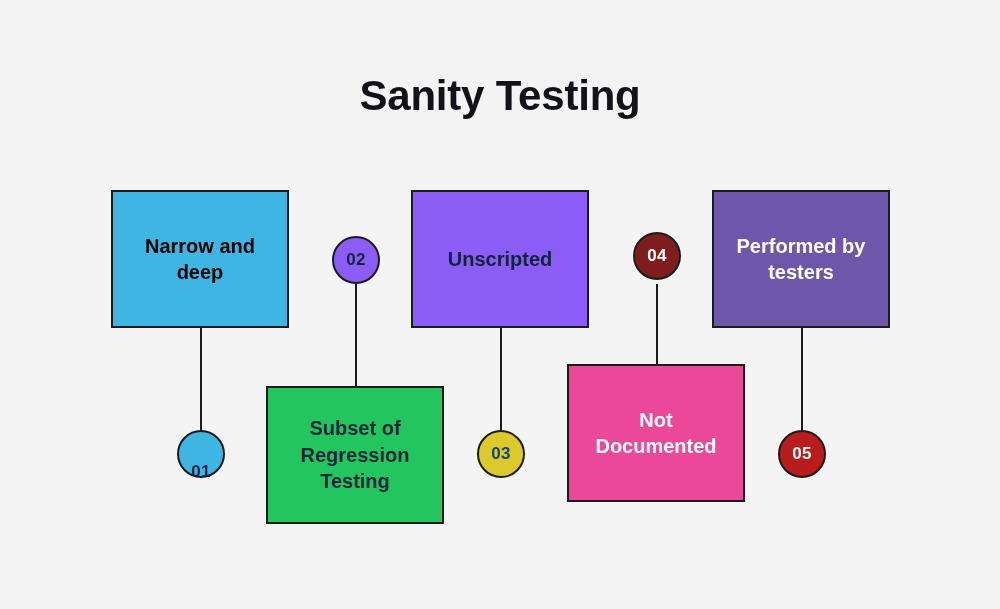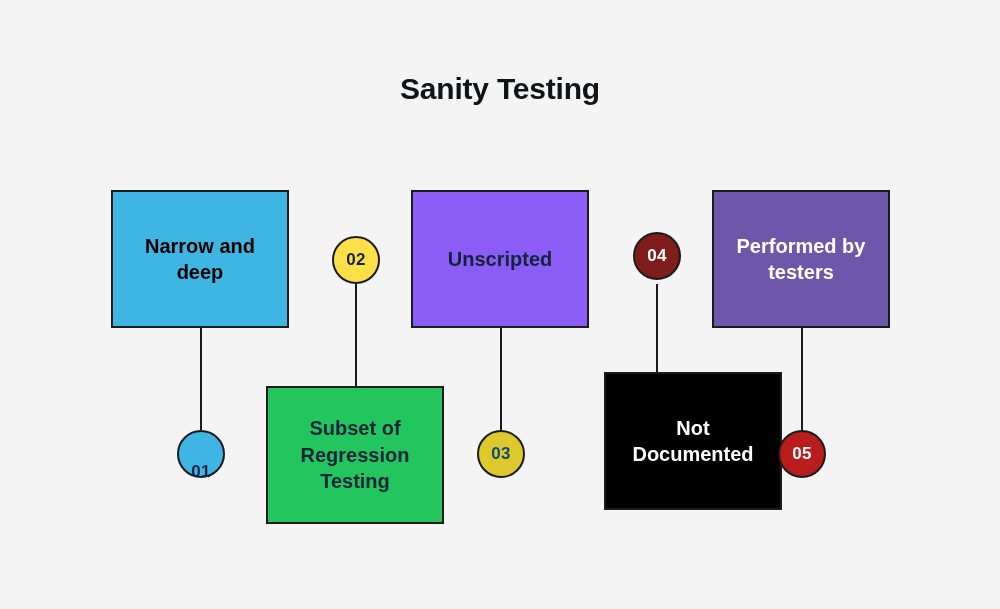--- a/index.html
+++ b/index.html
@@ -18,21 +18,21 @@
     width: 1000px;
     height: 609px;
     background: #f4f4f4;
   }
   .title {
     position: absolute;
     left: 0;
     top: 72px;
     width: 1000px;
     text-align: center;
-    font-size: 30px;
+    font-size: 42px;
     font-weight: bold;
     color: #111318;
     letter-spacing: -0.2px;
   }
   .column {
     position: absolute;
     top: 0;
     height: 609px;
     width: 200px;
   }
@@ -90,21 +90,21 @@
     <div class="node-box" id="box-1" style="left: 10px; top: 190px; background: rgb(63, 181, 227); border-color: rgb(27, 27, 27);">
       <span class="box-text ink-dark" style="color: #000000;">Narrow and deep</span>
     </div>
     <div class="connector" id="conn-1" style="left: 99px; top: 328px; height: 102px; border-left-color: rgb(27, 27, 27);"></div>
     <div class="node-circle" id="circle-1" style="left: 76px; top: 430px; background: rgb(63, 181, 227); border-color: rgb(27, 27, 27);">
       <span class="ink-dark" style="color: rgb(17, 36, 58); margin-top: 36px;">01</span>
     </div>
   </div>
 
   <div class="column" style="left:256px;">
-    <div class="node-circle" id="circle-2" style="left: 76px; top: 236px; background: #fde047; border-color: rgb(27, 27, 27);">
+    <div class="node-circle" id="circle-2" style="left: 76px; top: 236px; background: #8b5cf6; border-color: rgb(27, 27, 27);">
       <span class="ink-dark" style="color: rgb(17, 36, 58);">02</span>
     </div>
     <div class="connector" id="conn-2" style="left: 99px; top: 284px; height: 102px; border-left-color: rgb(27, 27, 27);"></div>
     <div class="node-box" id="box-2" style="left: 10px; top: 386px; background: #22c55e; border-color: rgb(27, 27, 27);">
       <span class="box-text ink-dark" style="color: rgb(17, 36, 58);">Subset of Regression Testing</span>
     </div>
   </div>
 
   <div class="column" style="left:401px;">
     <div class="node-box" id="box-3" style="left: 10px; top: 190px; background: #8b5cf6; border-color: rgb(27, 27, 27);">
@@ -114,21 +114,21 @@
     <div class="node-circle" id="circle-3" style="left: 76px; top: 430px; background: rgb(221, 201, 43); border-color: rgb(27, 27, 27);">
       <span class="ink-dark" style="color: #0c4a6e;">03</span>
     </div>
   </div>
 
   <div class="column" style="left:557px;">
     <div class="node-circle" id="circle-4" style="left: 76px; top: 232px; background: #7f1d1d; border-color: rgb(27, 27, 27); align-items: center;">
       <span class="ink-light" style="color: rgb(255, 255, 255);">04</span>
     </div>
     <div class="connector" id="conn-4" style="left: 99px; top: 284px; height: 102px; border-left-color: rgb(27, 27, 27);"></div>
-    <div class="node-box" id="box-4" style="left: 10px; top: 372px; background: #000000; border-color: rgb(27, 27, 27); margin-left: 37px;">
+    <div class="node-box" id="box-4" style="left: 10px; top: 364px; background: #ec4899; border-color: rgb(27, 27, 27);">
       <span class="box-text ink-light" style="color: rgb(255, 255, 255);">Not Documented</span>
     </div>
   </div>
 
   <div class="column" style="left:702px;">
     <div class="node-box" id="box-5" style="left: 10px; top: 190px; background: rgb(110, 86, 171); border-color: rgb(27, 27, 27);">
       <span class="box-text ink-light" style="color: rgb(255, 255, 255);">Performed by testers</span>
     </div>
     <div class="connector" id="conn-5" style="left: 99px; top: 328px; height: 102px; border-left-color: rgb(27, 27, 27);"></div>
     <div class="node-circle" id="circle-5" style="left: 76px; top: 430px; background: #b91c1c; border-color: rgb(27, 27, 27);">

